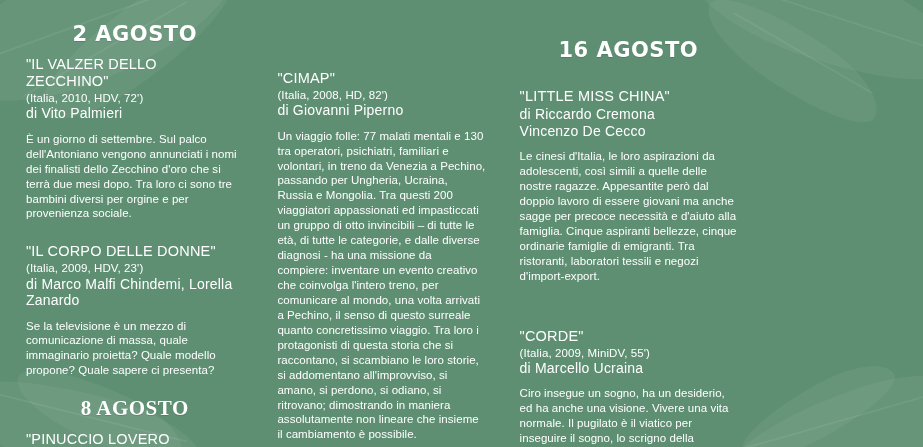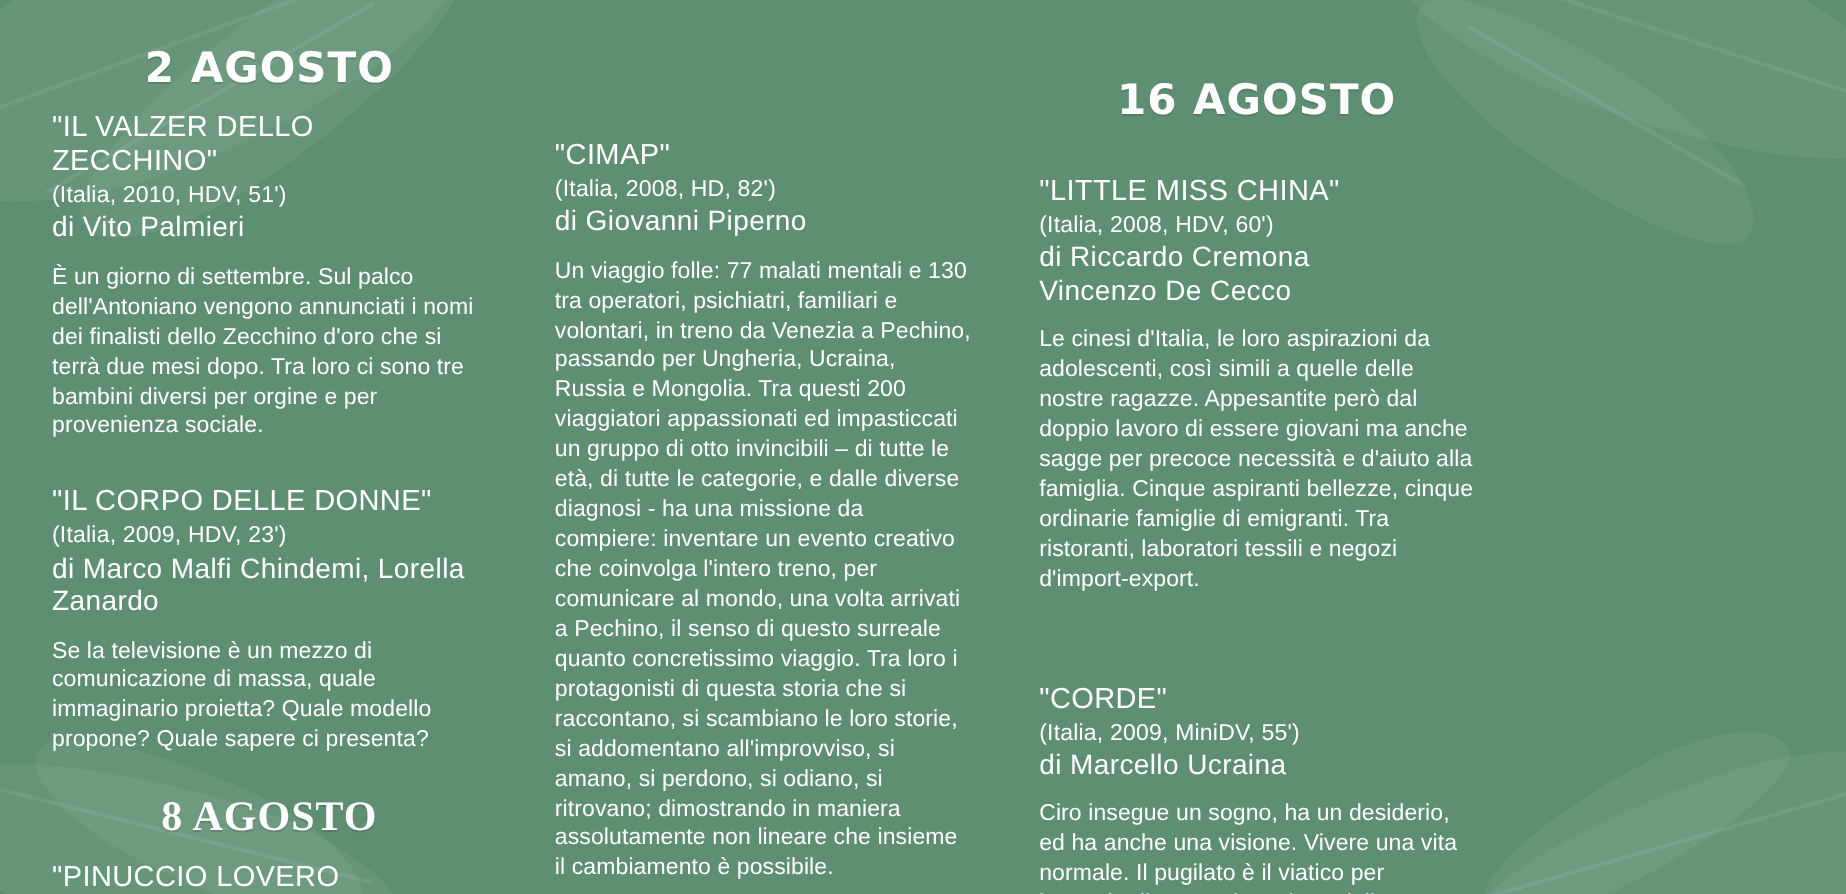--- a/index.html
+++ b/index.html
@@ -130,21 +130,21 @@
   <div class="vein v6"></div>
 </div>
 
 <div class="columns">
 
   <div class="column col-1">
     <div class="day-heading heading-gap-a">2 AGOSTO</div>
 
     <div class="film">
       <div class="film-title">"IL VALZER DELLO ZECCHINO"</div>
-      <div class="film-meta">(Italia, 2010, HDV, 51')</div>
+      <div class="film-meta">(Italia, 2010, HDV, 72')</div>
       <div class="film-credit">di Vito Palmieri</div>
       <div class="film-body">È un giorno di settembre. Sul palco dell'Antoniano vengono annunciati i nomi dei finalisti dello Zecchino d'oro che si terrà due mesi dopo. Tra loro ci sono tre bambini diversi per orgine e per provenienza sociale.</div>
     </div>
 
     <div class="spacer-sm"></div>
 
     <div class="film">
       <div class="film-title">"IL CORPO DELLE DONNE"</div>
       <div class="film-meta">(Italia, 2009, HDV, 23')</div>
       <div class="film-credit">di Marco Malfi Chindemi, Lorella Zanardo</div>
@@ -173,21 +173,20 @@
     </div>
   </div>
 
   <div class="column col-3">
     <div class="day-heading heading-gap-a">16 AGOSTO</div>
 
     <div class="spacer-md"></div>
 
     <div class="film">
       <div class="film-title">"LITTLE MISS CHINA"</div>
-      <div class="film-meta">(Italia, 2008, HDV, 60')</div>
       <div class="film-credit">di Riccardo Cremona</div>
       <div class="film-credit">Vincenzo De Cecco</div>
       <div class="film-body">Le cinesi d'Italia, le loro aspirazioni da adolescenti, così simili a quelle delle nostre ragazze. Appesantite però dal doppio lavoro di essere giovani ma anche sagge per precoce necessità e d'aiuto alla famiglia. Cinque aspiranti bellezze, cinque ordinarie famiglie di emigranti. Tra ristoranti, laboratori tessili e negozi d'import-export.</div>
     </div>
 
     <div class="spacer-lg"></div>
 
     <div class="film">
       <div class="film-title">"CORDE"</div>
       <div class="film-meta">(Italia, 2009, MiniDV, 55')</div>

